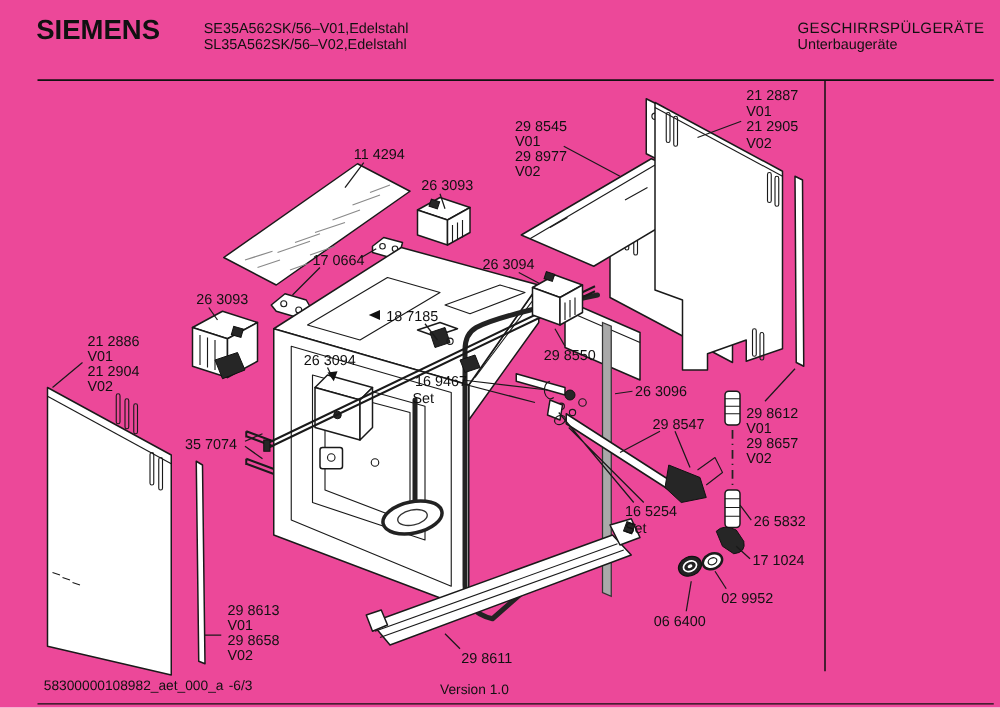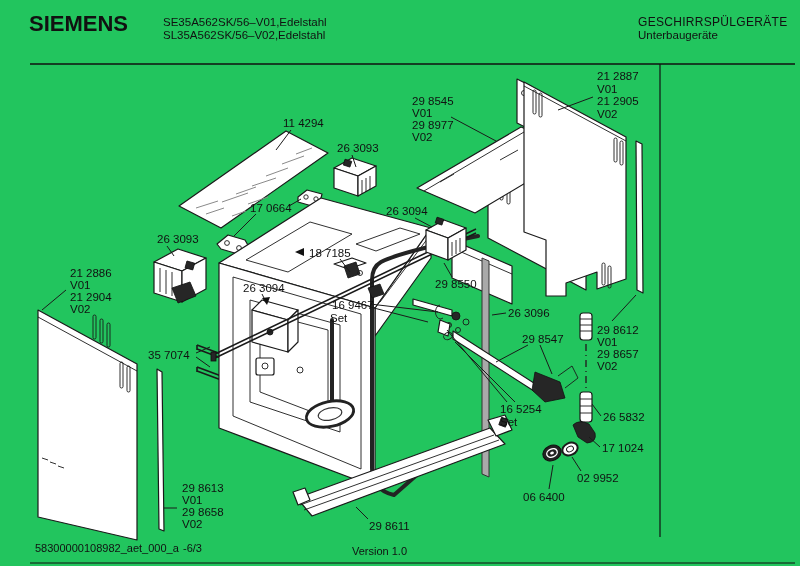--- a/index.html
+++ b/index.html
@@ -1,16 +1,16 @@
 <!DOCTYPE html>
 <html><head>
 <meta charset="utf-8">
 <style>
   html,body{margin:0;padding:0;background:#fff;}
-  #page{position:relative;width:800px;height:566px;background:#22c55e;overflow:hidden;}
+  #page{position:relative;width:800px;height:566px;background:#ec4899;overflow:hidden;}
   svg{position:absolute;left:0;top:0;}
   text{font-family:"Liberation Sans", sans-serif;fill:#111;}
   .brand{font-size:22px;font-weight:bold;letter-spacing:0px;}
   .hdr{font-size:11.5px;}
   .hdr-big{font-size:12px;letter-spacing:0.3px;}
   .lbl{font-size:11.5px;}
   .ftr{font-size:11px;}
   .part{stroke:#1a1a1a;stroke-width:1.2;fill:#ffffff;stroke-linejoin:round;stroke-linecap:round;}
   .partthin{stroke:#1a1a1a;stroke-width:0.9;fill:none;stroke-linejoin:round;}
   .dark{fill:#262626;stroke:#111;stroke-width:0.8;}

